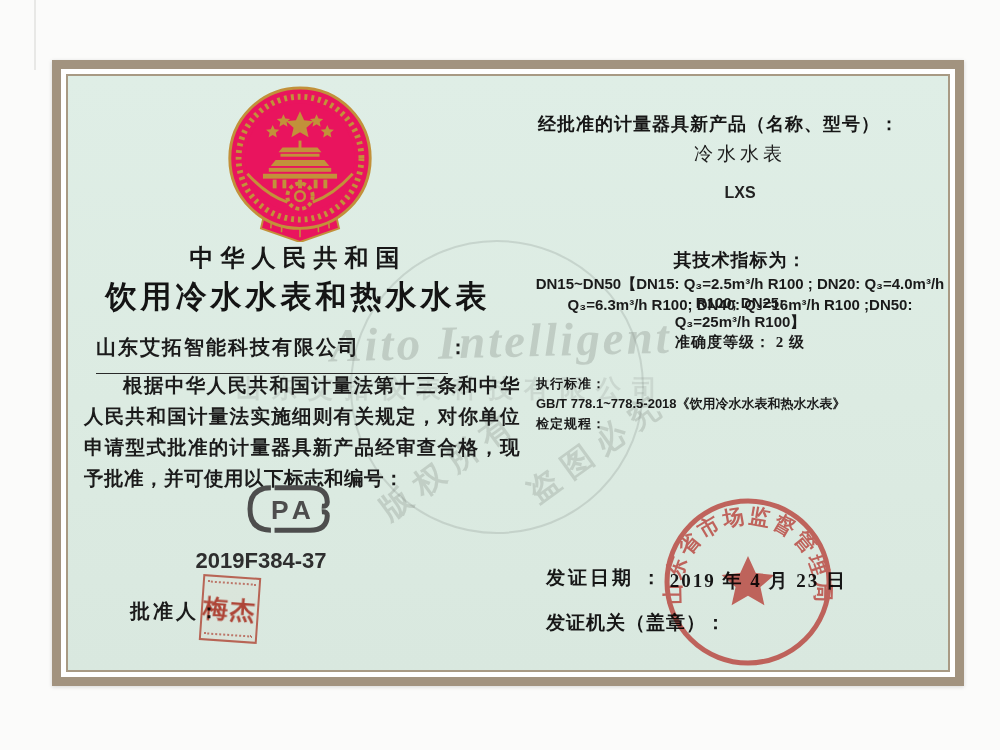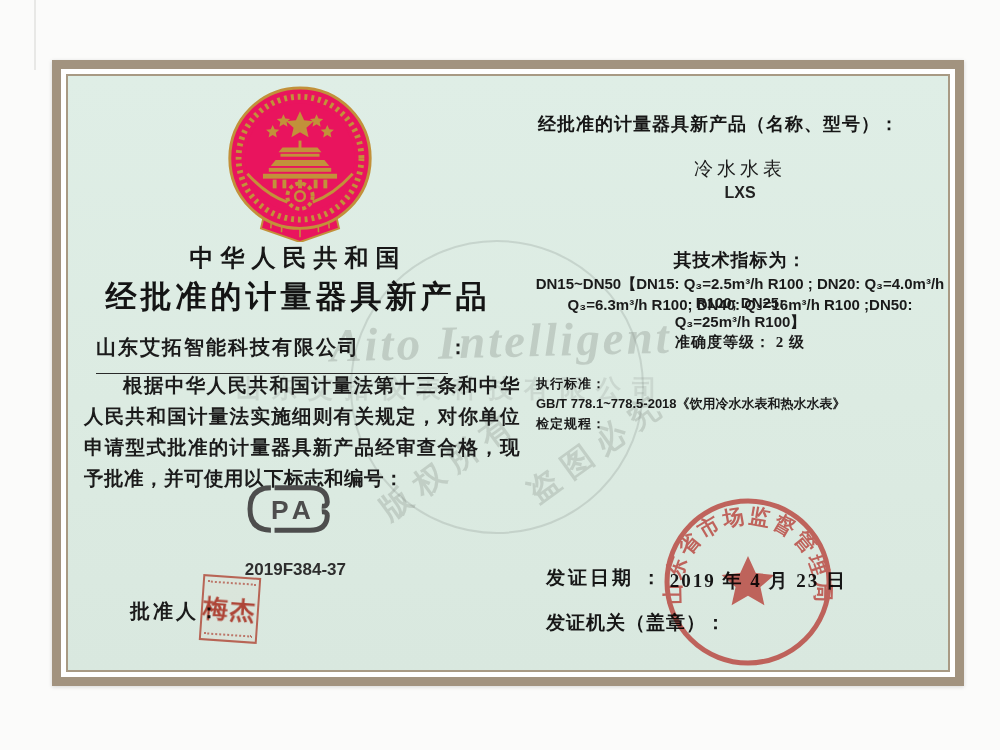--- a/index.html
+++ b/index.html
@@ -59,40 +59,40 @@
     padding-bottom:12px;letter-spacing:2px;
   }
   .company-colon{font-weight:bold;}
   .body-par{
     left:16px;top:294px;width:436px;
     font-size:19.5px;font-weight:bold;line-height:31px;color:#1b1b1b;
     text-indent:2em;text-align:justify;letter-spacing:0.5px;
   }
   .cpa{left:176px;top:408px;width:92px;height:50px;}
   .approval-no{
-    left:108px;top:484px;width:170px;text-align:right;
-    font-family:"Liberation Sans",sans-serif;font-size:17px;font-weight:600;color:#2e2e2e;
+    left:108px;top:472px;width:170px;text-align:center;
+    font-family:"Liberation Sans",sans-serif;font-size:22px;font-weight:600;color:#2e2e2e;
   }
   .approver{left:62px;top:522px;font-size:20px;font-weight:bold;letter-spacing:3px;color:#1b1b1b;}
   .seal-square{
     left:133px;top:500px;width:58px;height:66px;transform:rotate(4deg);
     border:2.5px solid rgba(201,63,47,0.75);box-sizing:border-box;
     display:flex;align-items:center;justify-content:center;
     mix-blend-mode:multiply;background:rgba(255,120,100,0.03);
   }
   .seal-square .micro{position:absolute;left:3px;right:3px;height:0;border-top:2px dotted rgba(201,63,47,0.65);}
   .seal-square .micro.top{top:4px;} .seal-square .micro.bot{bottom:4px;}
   .seal-square .name{
     font-size:25px;font-weight:bold;color:rgba(198,57,42,0.9);letter-spacing:2px;
     font-family:"Liberation Serif",serif;filter:blur(0.3px);
   }
   
   .r-heading{left:470px;top:36px;width:440px;font-size:18px;font-weight:bold;letter-spacing:1px;color:#161616;}
   .r-center{left:460px;width:424px;text-align:center;}
-  .product-name{top:80px;font-size:19px;letter-spacing:4px;color:#1d1d1d;font-family:Liberation Mono, monospace;}
+  .product-name{top:65px;font-size:19px;letter-spacing:4px;color:#1d1d1d;font-family:Liberation Mono, monospace;}
   .product-model{top:108px;font-family:"Liberation Sans",sans-serif;font-size:16px;font-weight:600;color:#222;}
   .spec-heading{top:172px;font-size:18px;font-weight:bold;letter-spacing:1px;color:#161616;}
   .spec-line{font-family:"Liberation Sans",sans-serif;font-size:15px;font-weight:600;color:#1a1a1a;}
   .spec1{top:199px;} .spec2{top:220px;}
   .accuracy{top:257px;font-size:15px;font-weight:bold;color:#1a1a1a;letter-spacing:1px;}
   .standards{left:468px;top:298px;width:430px;font-size:13px;line-height:20px;color:#1a1a1a;}
   .std-label{font-weight:bold;letter-spacing:1px;}
   .std-val{font-family:"Liberation Sans",sans-serif;font-weight:600;}
   .issue-date{left:478px;top:489px;font-size:19px;font-weight:bold;color:#161616;}
   .issue-date .lbl{letter-spacing:3px;}
@@ -156,21 +156,21 @@
 
         <circle cx="80" cy="113" r="13" fill="none" stroke="#c2913a" stroke-width="4" stroke-dasharray="4 3"></circle>
         <circle cx="80" cy="113" r="5" fill="none" stroke="#c2913a" stroke-width="2.5"></circle>
 
         <path d="M 26 90 Q 46 112 67 119" fill="none" stroke="#c2913a" stroke-width="3"></path>
         <path d="M 134 90 Q 114 112 93 119" fill="none" stroke="#c2913a" stroke-width="3"></path>
       </svg>
     </div>
 
     <div class="abs title1">中华人民共和国</div>
-    <div class="abs title2">经批准的计量器具新产品</div>
+    <div class="abs title2">饮用冷水水表和热水水表</div>
 
     <div class="abs company-line"><span class="company-underline">山东艾拓智能科技有限公司</span><span class="company-colon">：</span></div>
 
     <div class="abs body-par">根据中华人民共和国计量法第十三条和中华人民共和国计量法实施细则有关规定，对你单位申请型式批准的计量器具新产品经审查合格，现予批准，并可使用以下标志和编号：</div>
 
     <div class="abs cpa">
       <svg width="92" height="50" viewBox="0 0 200 110">
         <g fill="none" stroke="#4d4d4d" stroke-width="11">
           <path d="M 58 8.5 Q 12 8.5 12 55 Q 12 101.5 58 101.5"></path>
           <path d="M 66 8.5 H 144 Q 181 8.5 182 40 Q 182 50 170 49"></path>

